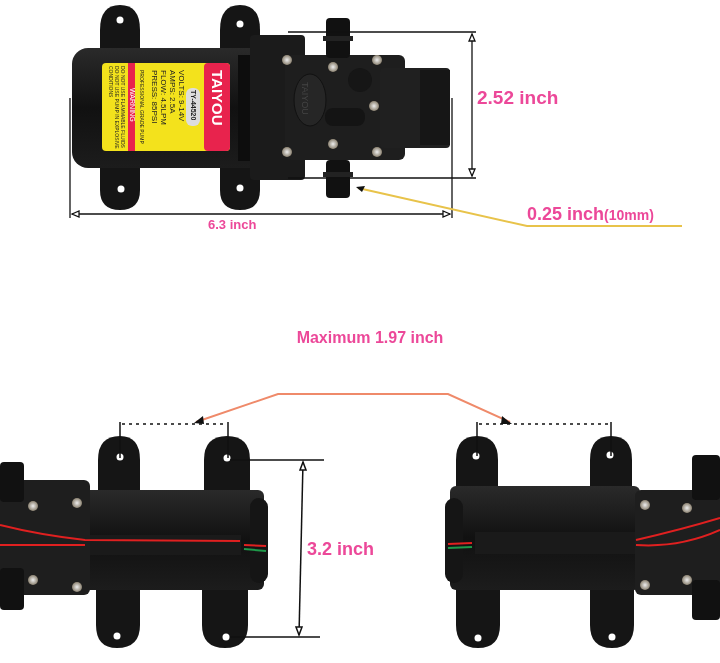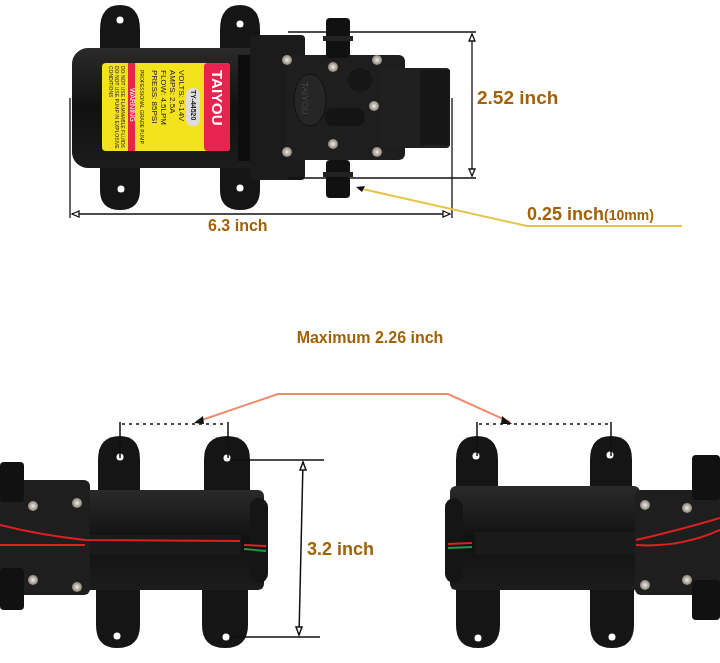--- a/index.html
+++ b/index.html
@@ -1,18 +1,18 @@
 <!DOCTYPE html>
 <html><head>
 <meta charset="utf-8">
 <style>
   html,body{margin:0;padding:0;background:#fff;}
   body{width:720px;height:663px;position:relative;overflow:hidden;font-family:"Liberation Sans",sans-serif;}
   .abs{position:absolute;}
-  .dim{font-weight:bold;color:#a16207;white-space:nowrap;}
+  .dim{font-weight:bold;color:#ec4899;white-space:nowrap;}
   .dim-sm{font-weight:bold;font-size:14px;margin-top:11px;}
   .label-text{writing-mode:vertical-rl;font-size:8px;line-height:9px;color:#222;}
   svg{position:absolute;left:0;top:0;}
 </style>
 </head>
 <body>
 
 <svg width="720" height="663" viewBox="0 0 720 663">
   <defs>
     <linearGradient id="body" x1="0" y1="0" x2="0" y2="1">
@@ -177,22 +177,22 @@
 </div>
 <div class="abs" style="left:104px;top:66px;width:22px;height:84px;display:flex;flex-direction:row-reverse;">
   <span class="label-text" style="font-size:5px;line-height:6px;">DO NOT USE FLAMMABLE FLUIDS</span>
   <span class="label-text" style="font-size:5px;line-height:6px;">DO NOT USE PUMP IN EXPLOSIVE</span>
   <span class="label-text" style="font-size:5px;line-height:6px;">CONDITIONS</span>
 </div>
 <div class="abs" style="left:300px;top:82px;width:20px;height:40px;">
   <span style="writing-mode:vertical-rl;font-size:9px;color:#444;">TAIYOU</span>
 </div>
 
-<div class="abs dim" style="left:208px;top:217px;font-size:16px;">6.3 inch</div>
+<div class="abs dim" style="left:208px;top:217px;font-size:13px;">6.3 inch</div>
 <div class="abs dim" style="left:477px;top:87px;font-size:19px;">2.52 inch</div>
 <div class="abs dim" style="left:527px;top:204px;font-size:18px;">
   <span>0.25 inch</span><span class="dim-sm">(10mm)</span>
 </div>
 
 <div class="abs dim" style="left:260px;top:327px;width:220px;text-align:center;font-size:16px;line-height:21px;">
-  <div>Maximum 2.26 inch</div>
+  <div>Maximum 1.97 inch</div>
 </div>
 <div class="abs dim" style="left:307px;top:539px;font-size:18px;">3.2 inch</div>
 
 </body></html>

